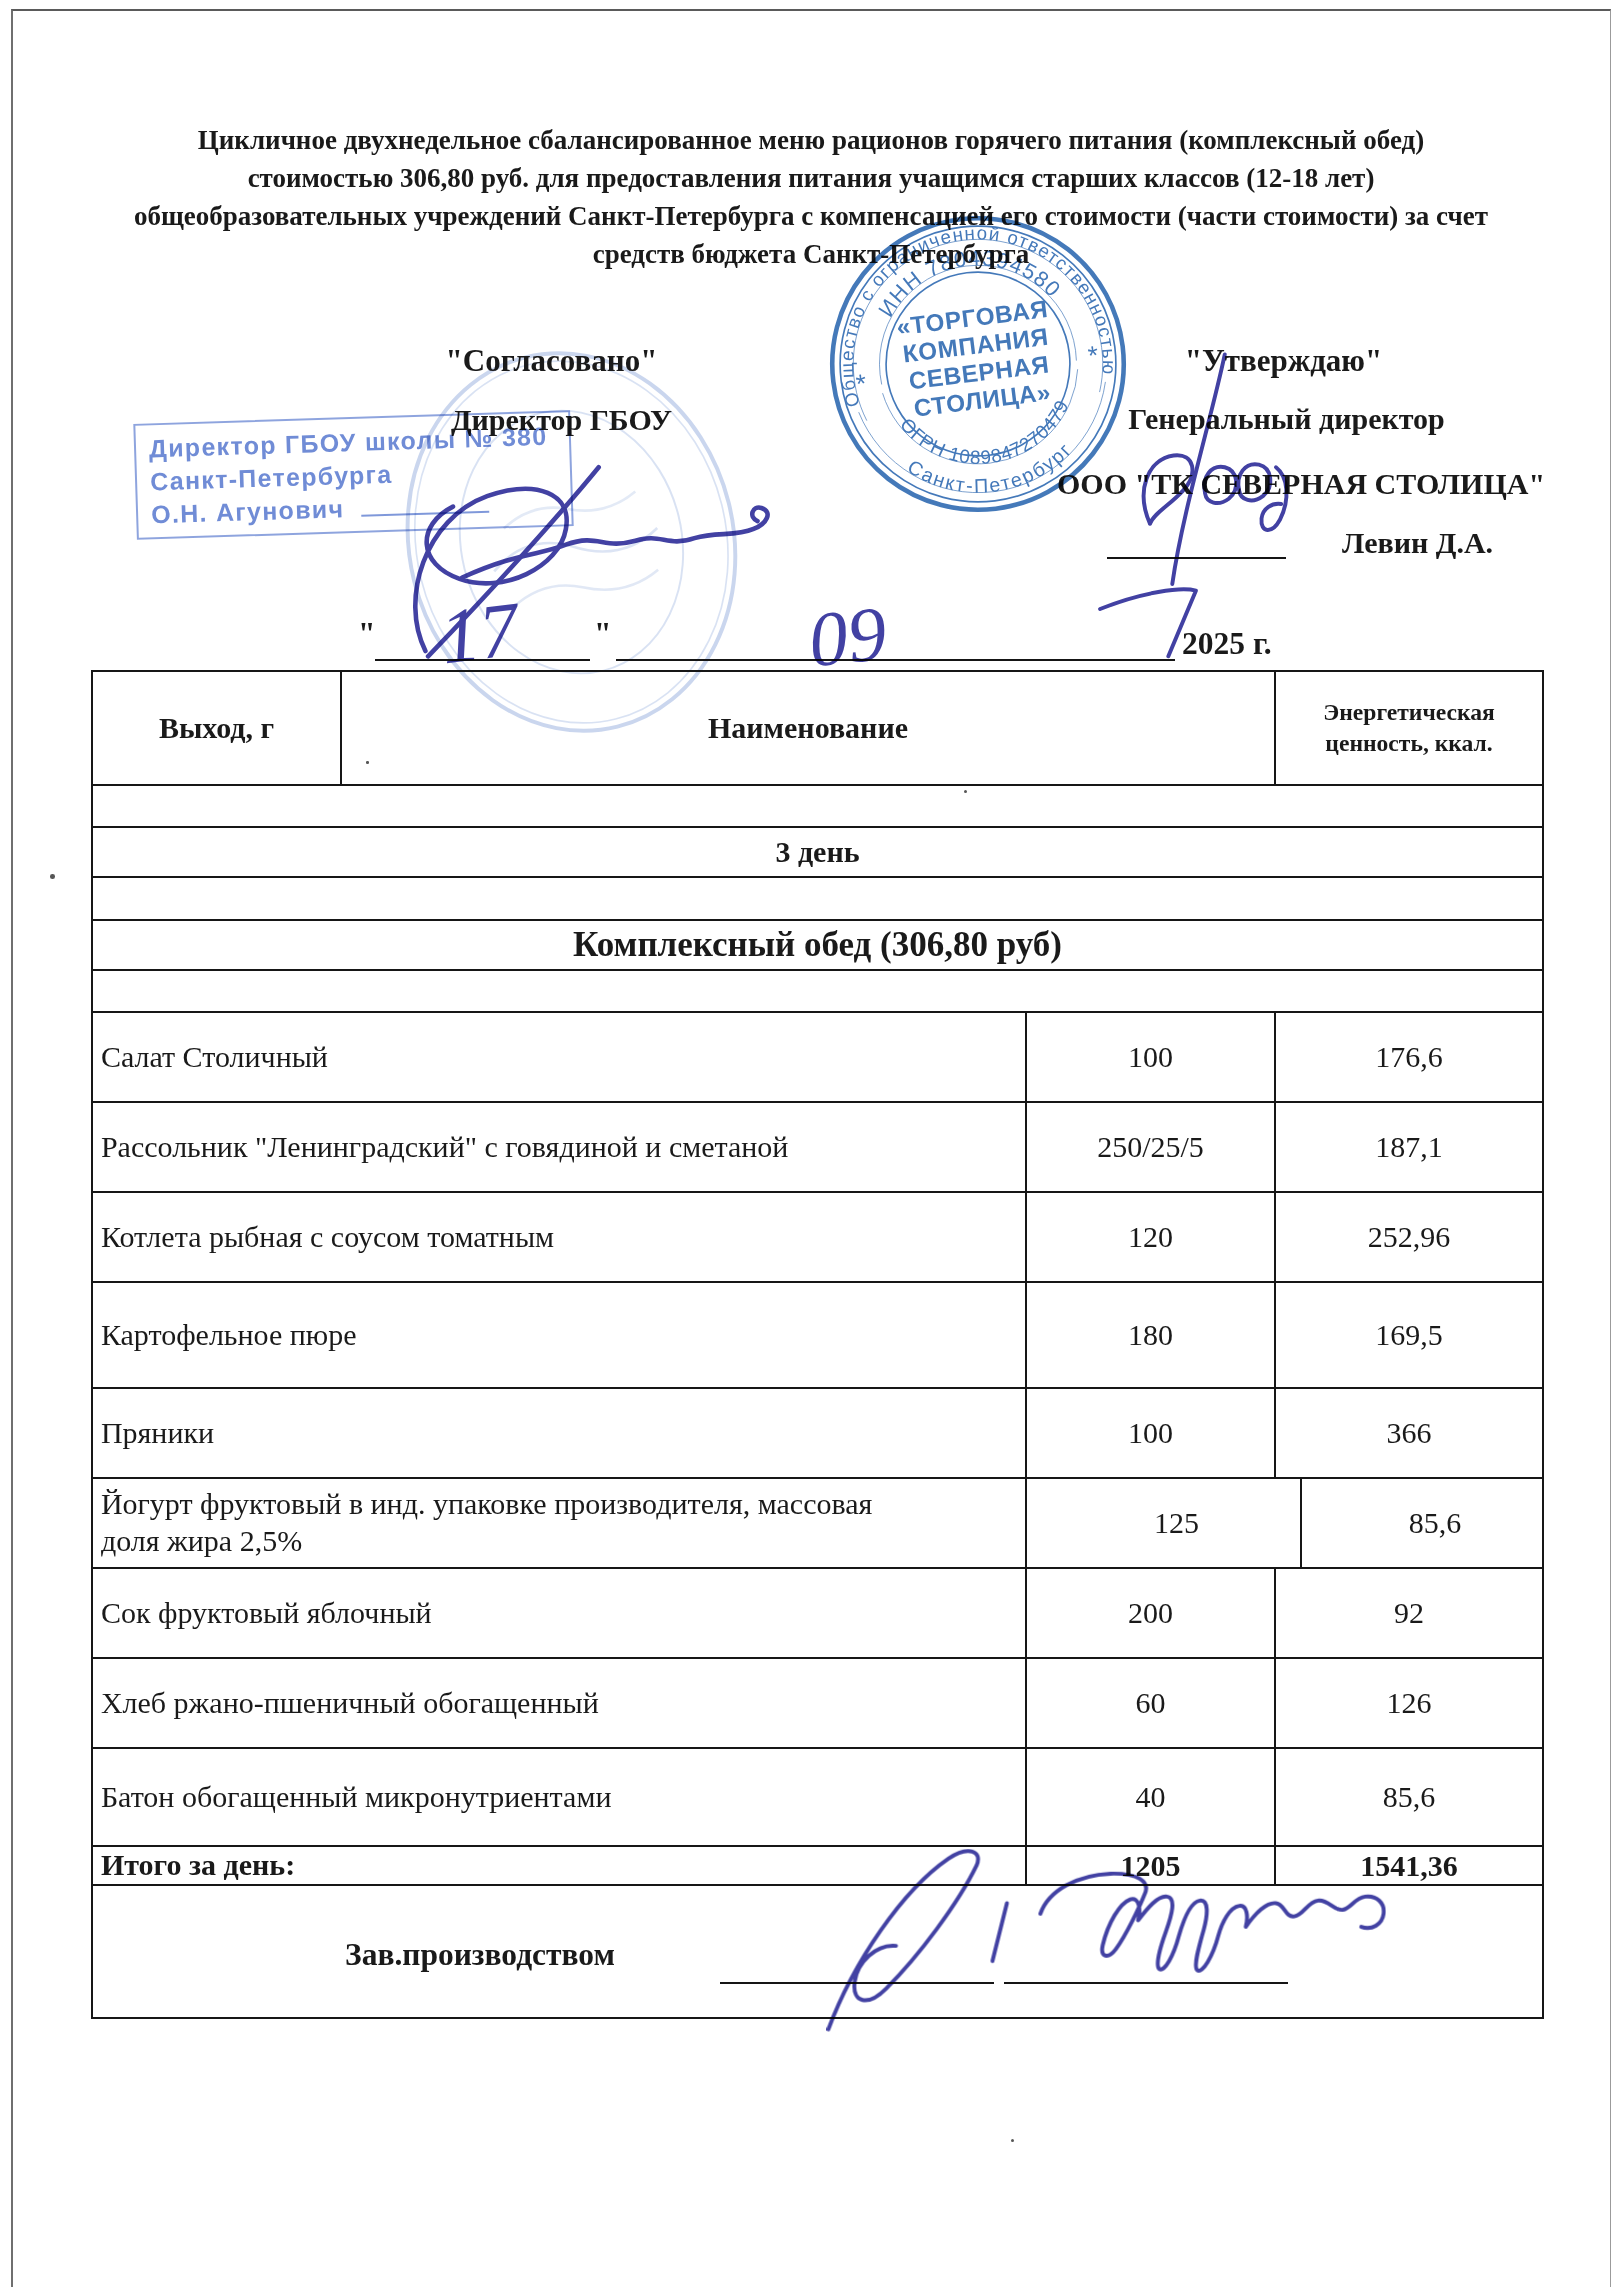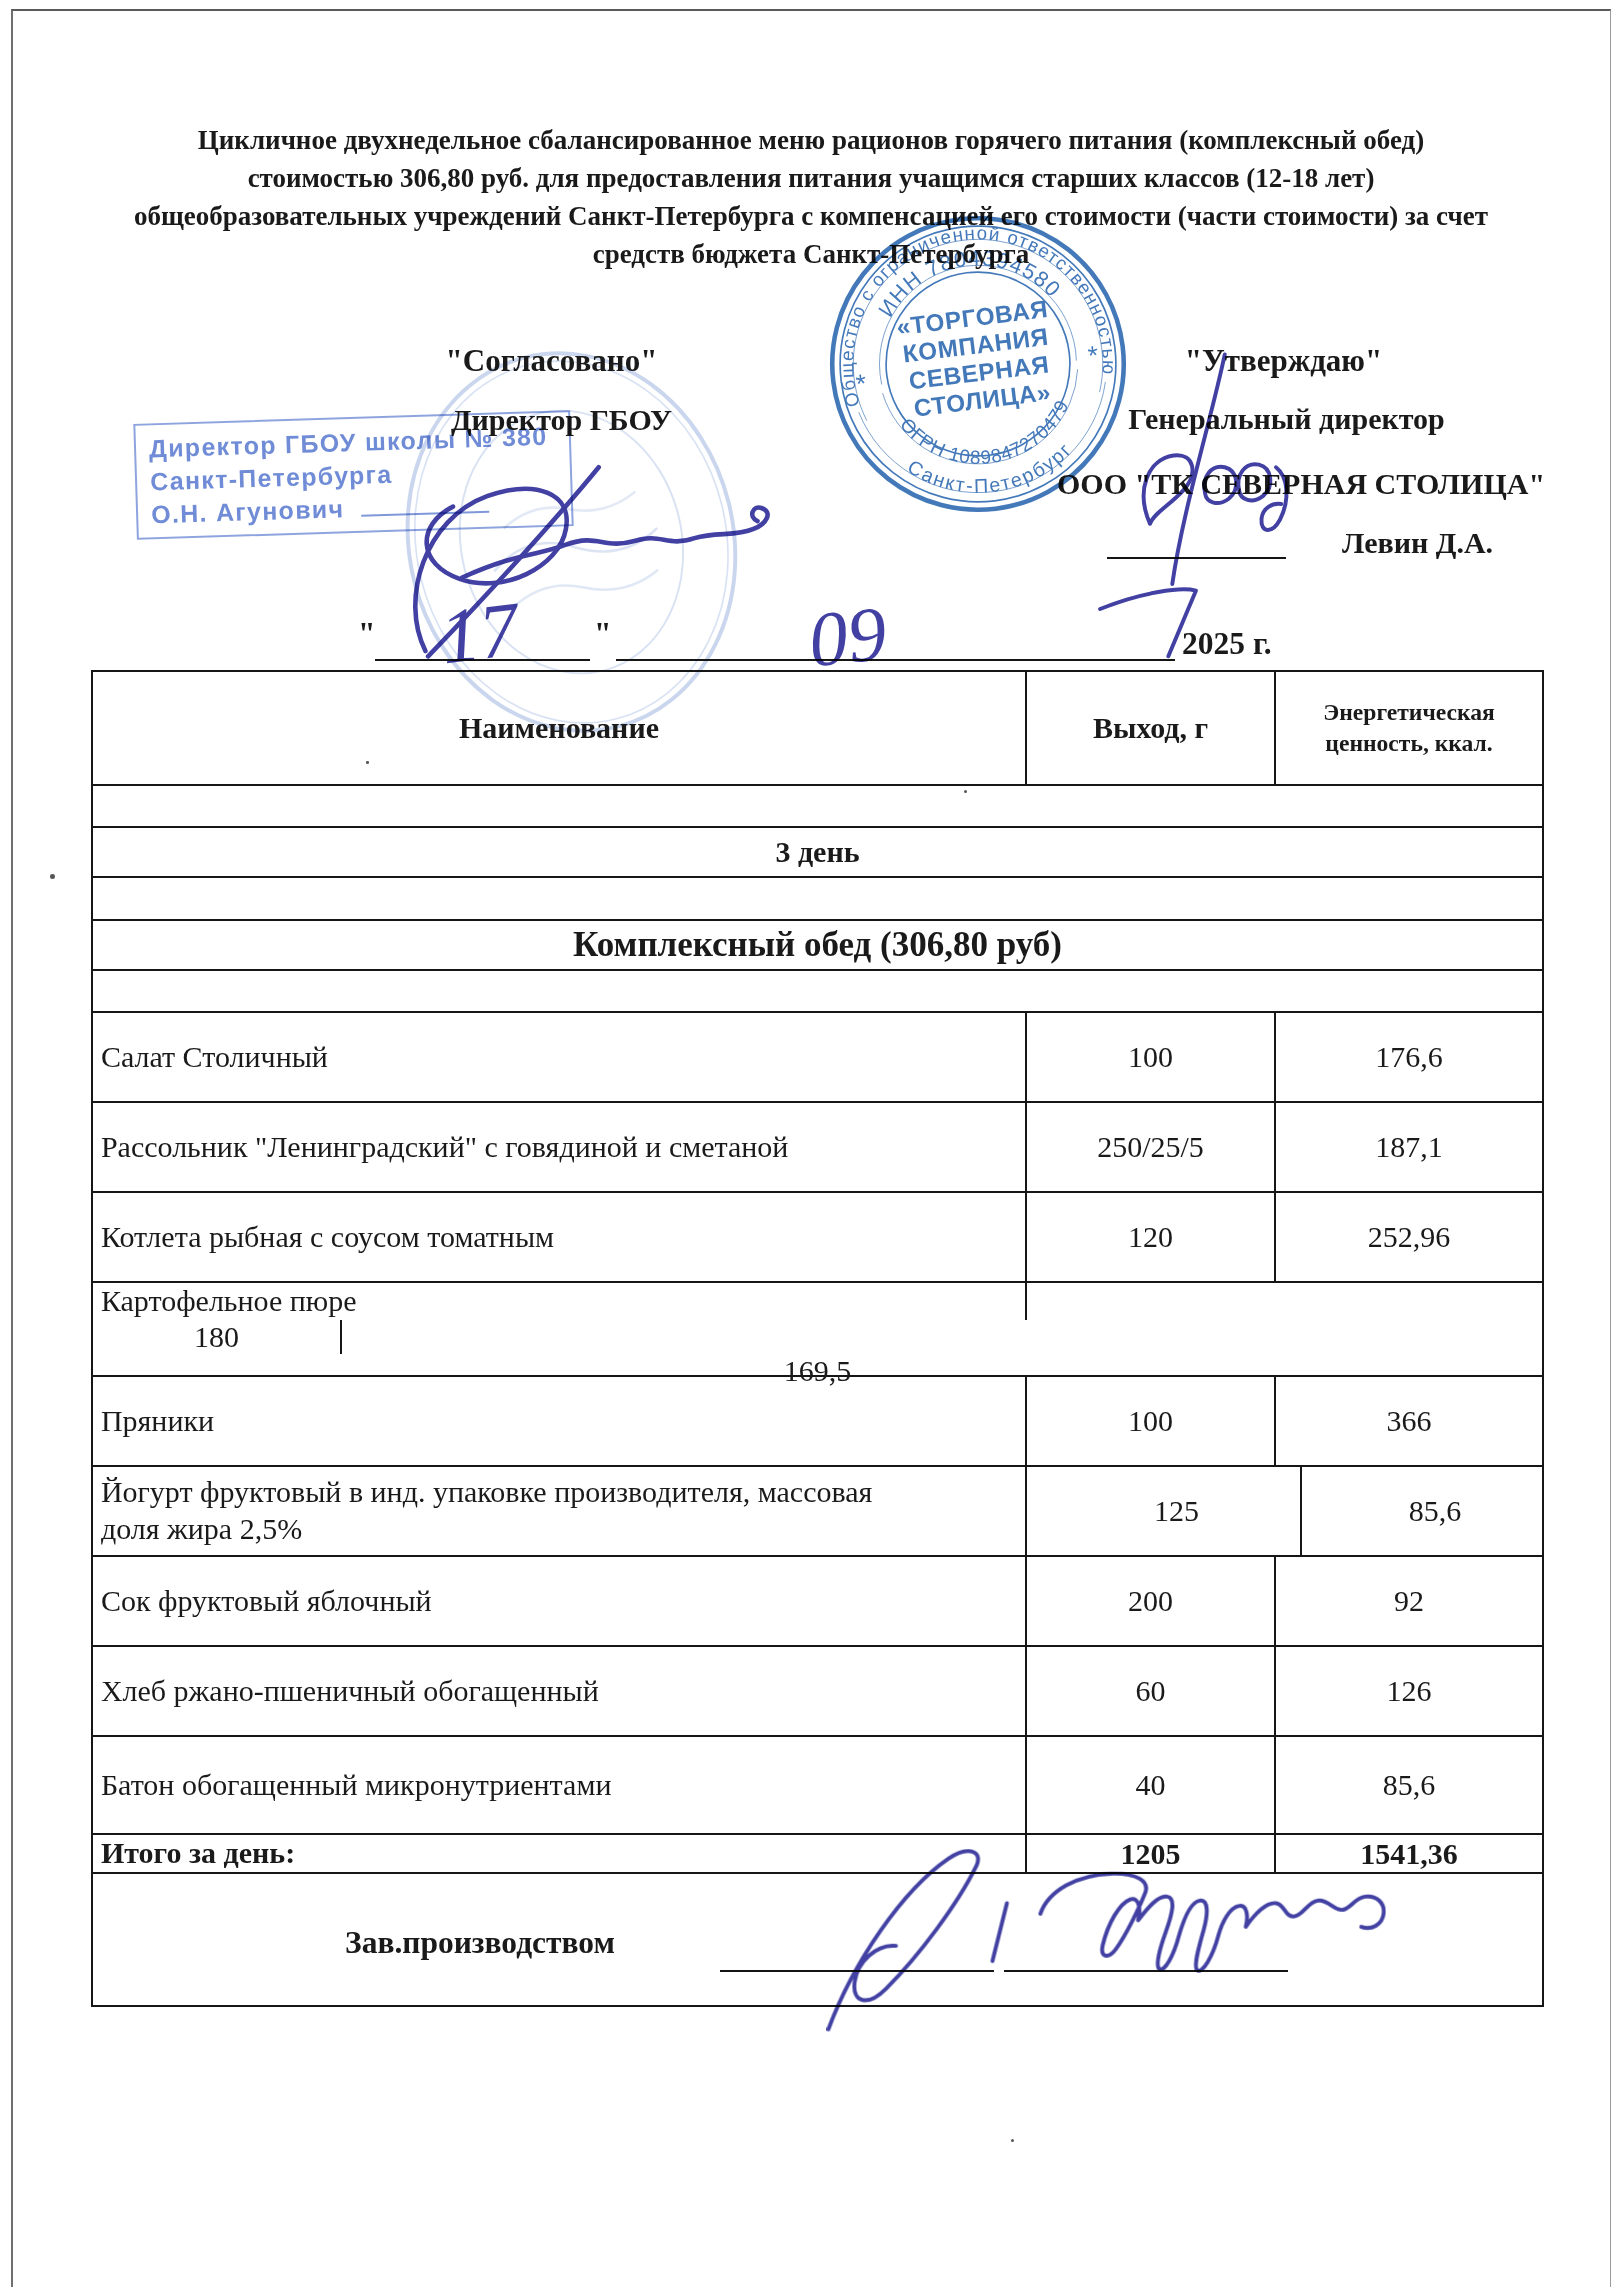--- a/index.html
+++ b/index.html
@@ -124,22 +124,22 @@
   </svg>
 
   <div class="date-q" style="left:358px; top:616px;">"</div>
   <div class="sig-line" style="left:375px; top:659px; width:215px;"></div>
   <div class="date-q" style="left:594px; top:616px;">"</div>
   <div class="sig-line" style="left:616px; top:659px; width:559px;"></div>
   <div class="date-year" style="left:1182px; top:626px;">2025 г.</div>
 
   <div class="menu-table">
     <div class="t-row h-row" style="height:112px;">
+      <div class="cell c-out">Выход, г</div>
       <div class="cell c-name">Наименование</div>
-      <div class="cell c-out">Выход, г</div>
       <div class="cell c-en">Энергетическая ценность, ккал.</div>
     </div>
     <div class="t-row" style="height:42px;">
         <div class="cell full"></div>
       </div>
     <div class="t-row" style="height:50px;">
       <div class="cell full">3 день</div>
     </div>
     <div class="t-row" style="height:43px;">
         <div class="cell full"></div>
@@ -159,21 +159,21 @@
     <div class="t-row" style="height:90px;">
       <div class="cell c-name">Рассольник "Ленинградский" с говядиной и сметаной</div>
       <div class="cell c-out">250/25/5</div>
       <div class="cell c-en">187,1</div>
     </div>
     <div class="t-row" style="height:90px;">
       <div class="cell c-name">Котлета рыбная с соусом томатным</div>
       <div class="cell c-out">120</div>
       <div class="cell c-en">252,96</div>
     </div>
-    <div class="t-row" style="height:94px;flex-direction:column;">
+    <div class="t-row" style="height:106px;">
       <div class="cell c-name">Картофельное пюре</div>
       <div class="cell c-out">180</div>
       <div class="cell c-en">169,5</div>
     </div>
     <div class="t-row" style="height:90px;">
       <div class="cell c-name">Пряники</div>
       <div class="cell c-out">100</div>
       <div class="cell c-en">366</div>
     </div>
     <div class="t-row" style="height:90px;gap:26px;">

